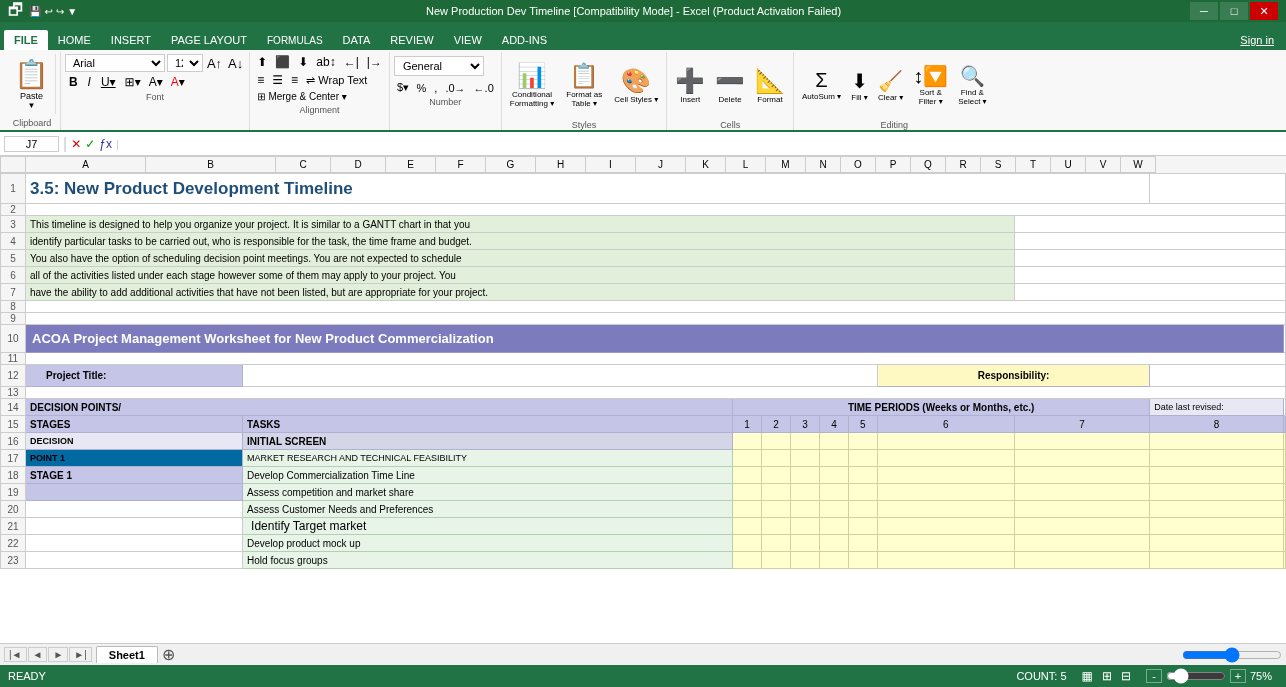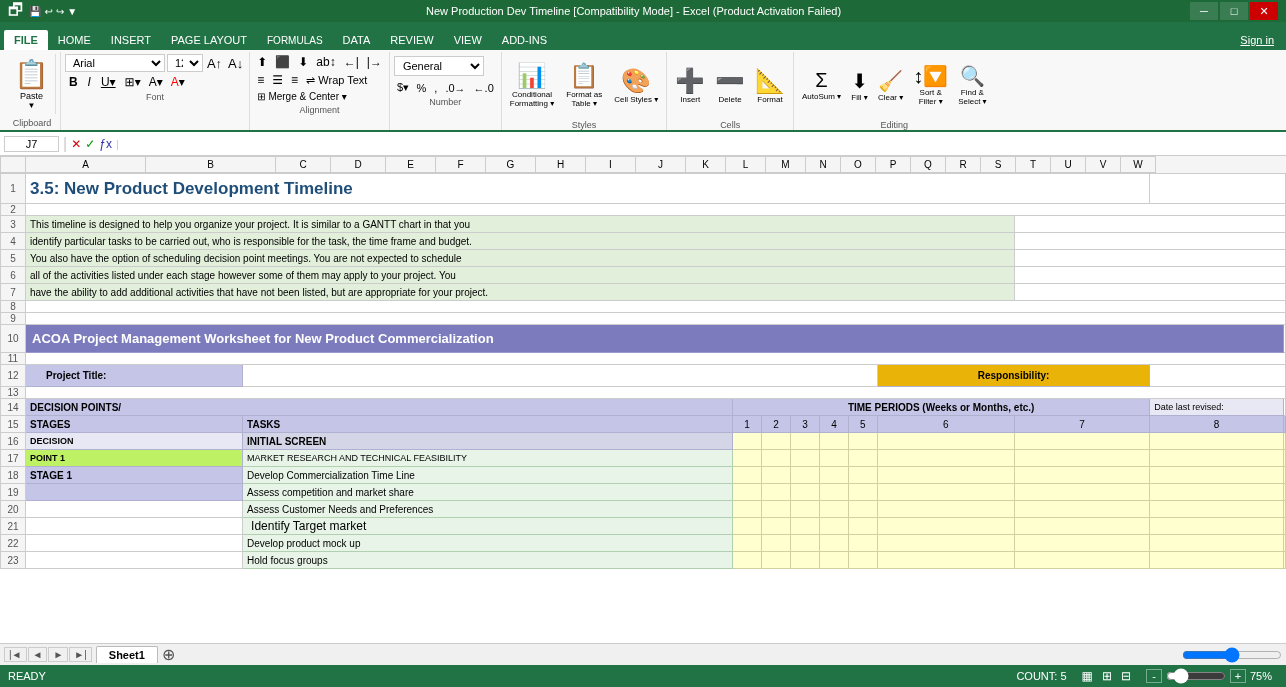--- a/index.html
+++ b/index.html
@@ -292,21 +292,21 @@
 
         <tr>
           <td style="width:25px; background:#f5f5f5; border:1px solid #ccc; text-align:center; font-size:10px; color:#555; height:12px;">11</td>
           <td colspan="23" style="background:#fff; border:1px solid #ccc; height:12px;"></td>
         </tr>
 
         <tr>
           <td style="width:25px; background:#f5f5f5; border:1px solid #ccc; text-align:center; font-size:10px; color:#555; height:22px;">12</td>
           <td style="background:#c5c5e8; border:1px solid #b0b0d0; font-weight:bold; font-size:10px; padding:1px 20px; vertical-align:middle;">Project Title:</td>
           <td colspan="7" style="background:#fff; border:1px solid #ccc; padding:1px 4px;"></td>
-          <td colspan="2" style="background:#eab308; border:1px solid #b0b0d0; font-weight:bold; font-size:10px; padding:1px 4px; vertical-align:middle; text-align:center;">Responsibility:</td>
+          <td colspan="2" style="background:#fef9c3; border:1px solid #b0b0d0; font-weight:bold; font-size:10px; padding:1px 4px; vertical-align:middle; text-align:center;">Responsibility:</td>
           <td colspan="13" style="background:#fff; border:1px solid #ccc;"></td>
         </tr>
 
         <tr>
           <td style="width:25px; background:#f5f5f5; border:1px solid #ccc; text-align:center; font-size:10px; color:#555; height:12px;">13</td>
           <td colspan="23" style="background:#fff; border:1px solid #ccc; height:12px;"></td>
         </tr>
 
         <tr>
           <td style="width:25px; background:#f5f5f5; border:1px solid #ccc; text-align:center; font-size:10px; color:#555; height:17px;">14</td>
@@ -341,21 +341,21 @@
           <td style="background:#ffffd0; border:1px solid #d0d0a0;"></td>
           <td style="background:#ffffd0; border:1px solid #d0d0a0;"></td>
           <td style="background:#ffffd0; border:1px solid #d0d0a0;"></td>
           <td style="background:#ffffd0; border:1px solid #d0d0a0;"></td>
           <td style="background:#ffffd0; border:1px solid #d0d0a0;"></td>
           <td colspan="12" style="background:#ffffd0; border:1px solid #d0d0a0;"></td>
         </tr>
 
         <tr>
           <td style="width:25px; background:#f5f5f5; border:1px solid #ccc; text-align:center; font-size:10px; color:#555; height:17px;">17</td>
-          <td style="background:#bef264; border:1px solid #b0b0d0; font-size:9px; font-weight:bold; padding:1px 4px; vertical-align:middle;">POINT 1</td>
+          <td style="background:#0369a1; border:1px solid #b0b0d0; font-size:9px; font-weight:bold; padding:1px 4px; vertical-align:middle;">POINT 1</td>
           <td colspan="2" style="background:#e8f4e8; border:1px solid #b0d0b0; font-size:9px; padding:1px 4px;">MARKET RESEARCH AND TECHNICAL FEASIBILITY</td>
           <td style="background:#ffffd0; border:1px solid #d0d0a0;"></td>
           <td style="background:#ffffd0; border:1px solid #d0d0a0;"></td>
           <td style="background:#ffffd0; border:1px solid #d0d0a0;"></td>
           <td style="background:#ffffd0; border:1px solid #d0d0a0;"></td>
           <td style="background:#ffffd0; border:1px solid #d0d0a0;"></td>
           <td style="background:#ffffd0; border:1px solid #d0d0a0;"></td>
           <td style="background:#ffffd0; border:1px solid #d0d0a0;"></td>
           <td style="background:#ffffd0; border:1px solid #d0d0a0;"></td>
           <td colspan="12" style="background:#ffffd0; border:1px solid #d0d0a0;"></td>

